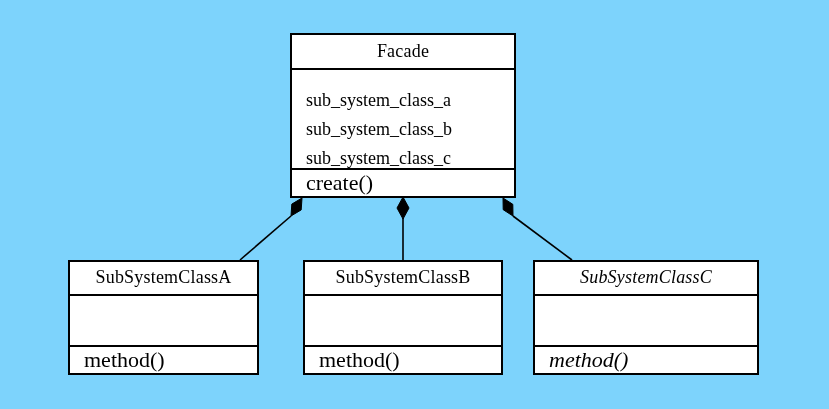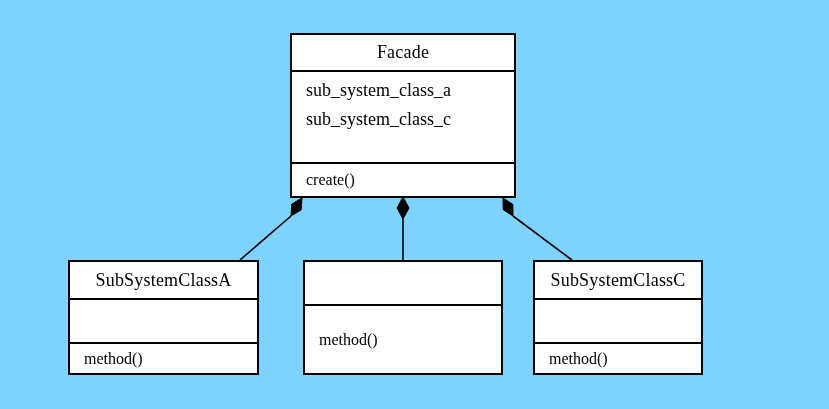--- a/index.html
+++ b/index.html
@@ -34,42 +34,43 @@
     letter-spacing: 0.2px;
   }
   .uml-attrs {
     box-sizing: border-box;
     border-bottom: 2px solid #000000;
     padding: 4px 8px 0 14px;
     font-size: 18px;
     line-height: 29px;
     white-space: nowrap;
     overflow: hidden;
+    margin-top: 12px;
   }
   .uml-methods {
     box-sizing: border-box;
     flex: 1;
     display: flex;
-    align-items: center;
+    align-items: flex-end;
     padding-left: 14px;
-    font-size: 16px;
+    font-size: 22px;
     white-space: nowrap;
     border-radius: 9px;
   }
   
   .box-facade { left: 290px; top: 33px; width: 226px; height: 165px; }
   .box-facade .uml-name  { height: 37px; }
   .box-facade .uml-attrs { height: 92px; }
   
   .box-sub { top: 260px; height: 115px; }
   .box-sub .uml-name  { height: 38px; }
   .box-sub .uml-attrs { height: 44px; }
   .box-sub-a { left: 68px;  width: 191px; }
   .box-sub-b { left: 303px; width: 200px; }
-  .box-sub-c { left: 533px; width: 170px; }
+  .box-sub-c { left: 533px; width: 226px; font-style: italic; }
 
   .connector-layer {
     position: absolute;
     left: 0;
     top: 0;
     width: 829px;
     height: 409px;
     pointer-events: none;
   }
 </style>
@@ -87,36 +88,38 @@
     <polygon points="403,197 409,208 403,219 397,208" fill="#000000" stroke="#000000" stroke-width="1"></polygon>
 
     <line x1="513" y1="216" x2="572" y2="260" stroke="#000000" stroke-width="1.6"></line>
     <polygon points="503,198 512.8,204.3 513,216 503.2,209.7" fill="#000000" stroke="#000000" stroke-width="1"></polygon>
   </svg>
 
   <div class="uml-class box-facade">
     <div class="uml-name">Facade</div>
     <div class="uml-attrs">
       <div>sub_system_class_a</div>
+      <div>sub_system_class_b</div>
       <div>sub_system_class_c</div>
     </div>
     <div class="uml-methods">
       <span>create()</span>
     </div>
   </div>
 
   <div class="uml-class box-sub box-sub-a">
     <div class="uml-name">SubSystemClassA</div>
     <div class="uml-attrs"></div>
     <div class="uml-methods">
       <span>method()</span>
     </div>
   </div>
 
   <div class="uml-class box-sub box-sub-b">
+    <div class="uml-name">SubSystemClassB</div>
     <div class="uml-attrs"></div>
     <div class="uml-methods">
       <span>method()</span>
     </div>
   </div>
 
   <div class="uml-class box-sub box-sub-c">
     <div class="uml-name">SubSystemClassC</div>
     <div class="uml-attrs"></div>
     <div class="uml-methods">

